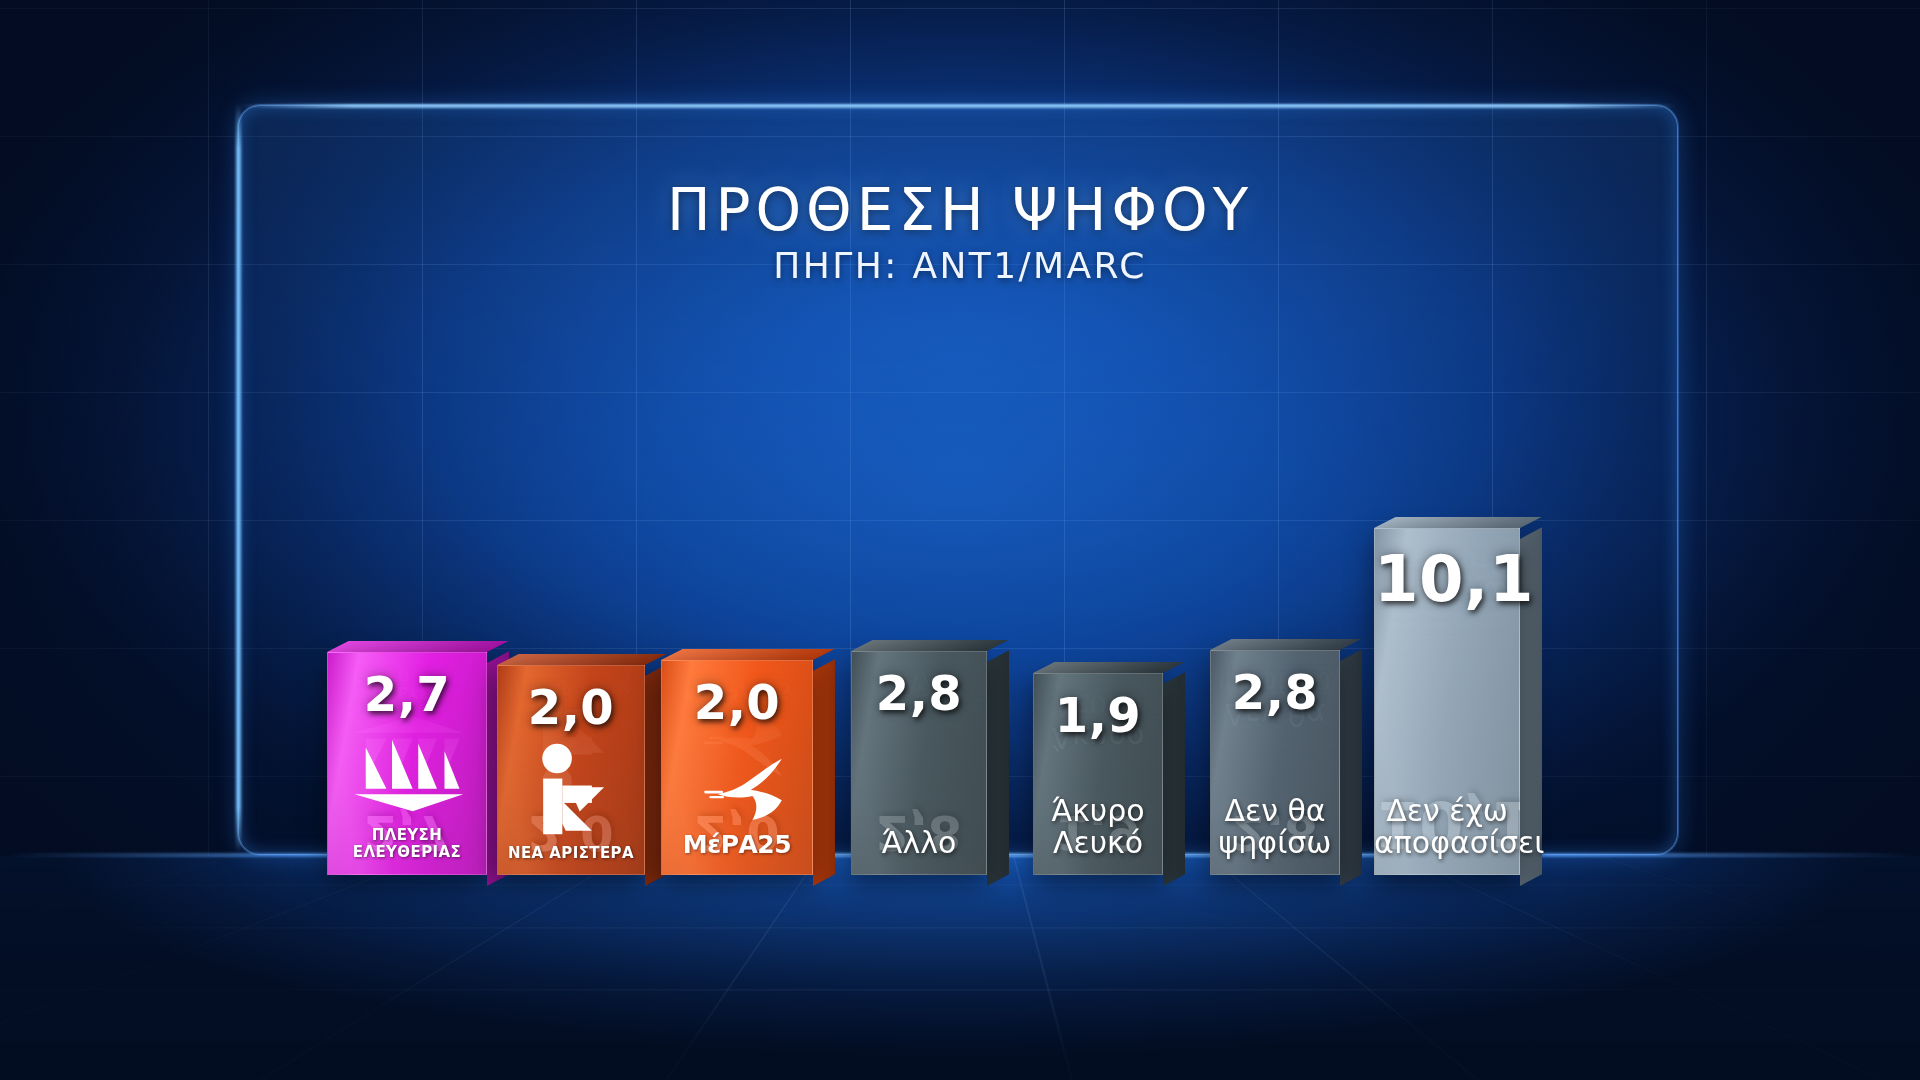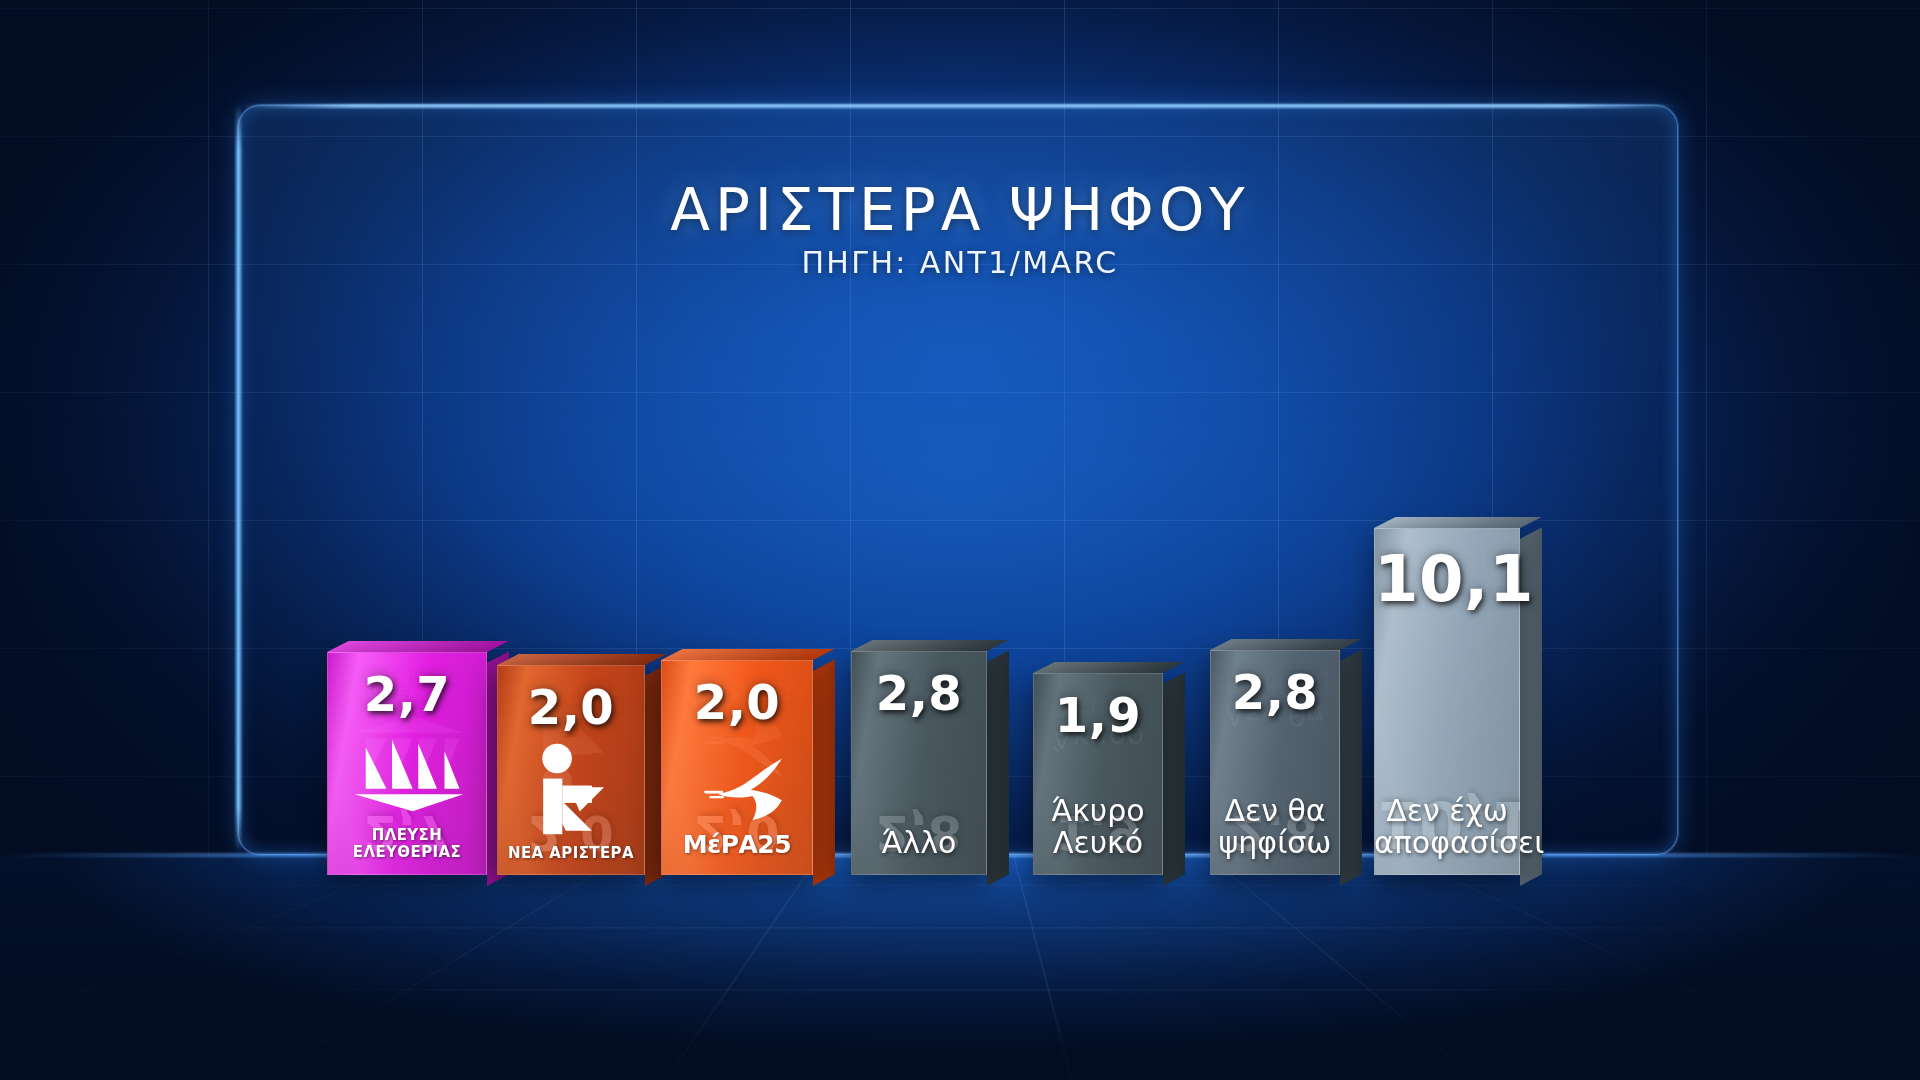--- a/index.html
+++ b/index.html
@@ -82,21 +82,21 @@
 
   
   .titles{ position:absolute; left:0; top:0; width:1920px; text-align:center; }
   .title{
     position:absolute; left:0; top:176px; width:1920px;
     font-size:58px; font-weight:400; letter-spacing:5px; color:#ffffff;
     text-shadow:0 2px 10px rgba(0,0,0,.45), 0 0 26px rgba(130,195,255,.45);
   }
   .subtitle{
     position:absolute; left:0; top:245px; width:1920px;
-    font-size:30px; font-weight:400; letter-spacing:2.4px; color:#eef5ff;
+    font-size:36px; font-weight:400; letter-spacing:2.4px; color:#eef5ff;
     text-shadow:0 2px 7px rgba(0,0,0,.5);
   }
 
   
   #chart{ position:absolute; left:0; top:0; width:1920px; height:1080px; }
   .bar-wrap{ position:absolute; }
   .bar{
     position:absolute; left:0; bottom:0; width:100%; height:100%;
     overflow:visible;
   }
@@ -167,21 +167,21 @@
 
   <div class="floor">
     <div class="floor-persp"></div>
     <div class="floor-shade"></div>
   </div>
   <div class="horizon"></div>
 
   <div class="panel"></div>
 
   <div class="titles">
-    <div class="title">ΑΡΙΣΤΕΡΑ  ΨΗΦΟΥ</div>
+    <div class="title">ΠΡΟΘΕΣΗ  ΨΗΦΟΥ</div>
     <div class="subtitle">ΠΗΓΗ:  ANT1/MARC</div>
   </div>
 
   <div id="chart">
       <div class="bar-wrap" style="left: 327px; top: 652px; width: 160px; height: 223px;">
         <div class="bar">
           <div class="side" style="background: linear-gradient(to right, rgb(163, 19, 163), rgb(134, 16, 134));"></div>
           <div class="top" style="background: linear-gradient(to right, rgb(231, 71, 231), rgb(163, 19, 163));"></div>
           <div class="face" style="background: linear-gradient(100deg, rgb(203, 28, 203) 0%, rgb(246, 92, 246) 16%, rgb(226, 31, 226) 52%, rgb(194, 27, 194) 100%);"></div>
           <div class="val">2,7</div>

